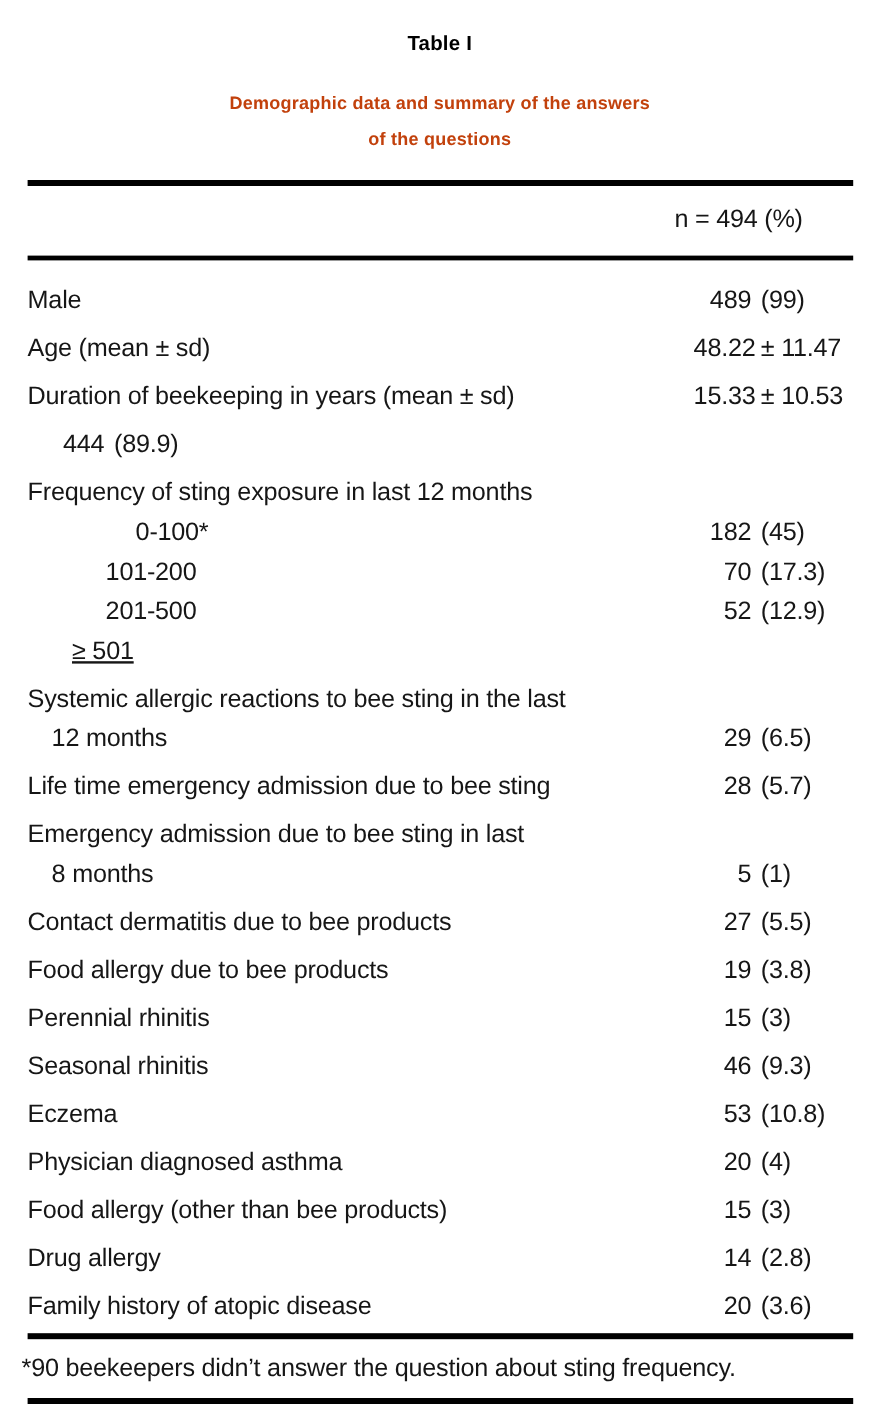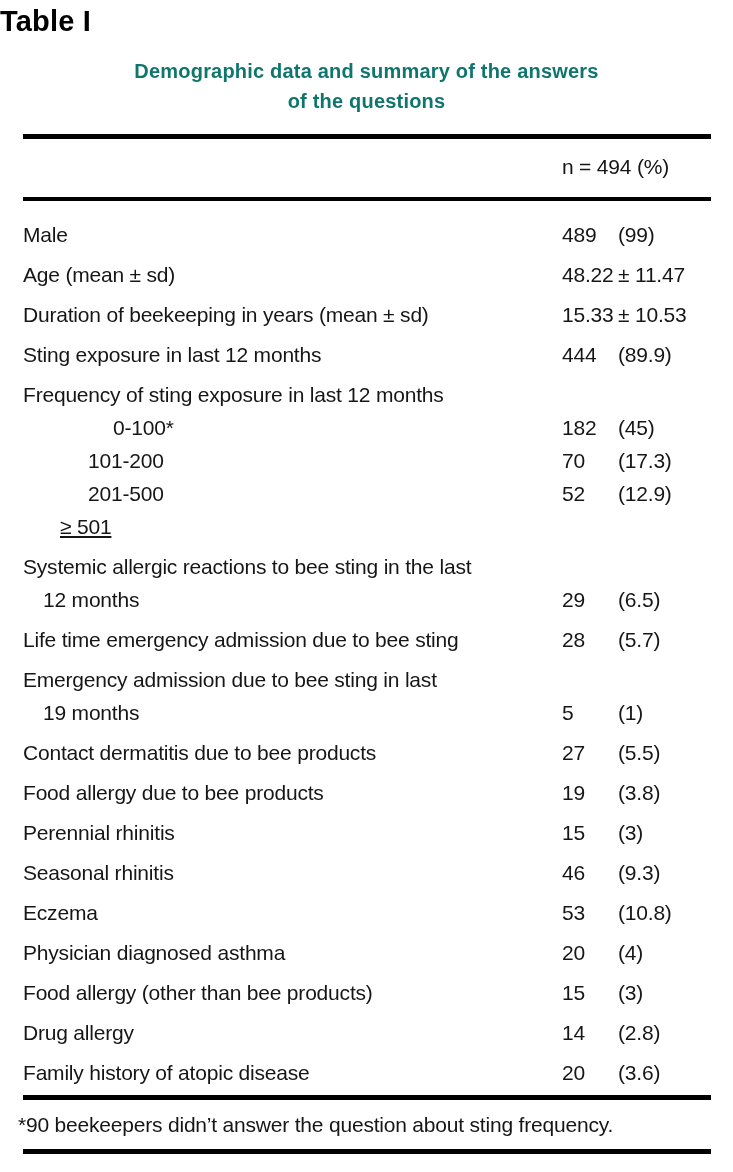--- a/index.html
+++ b/index.html
@@ -5,43 +5,43 @@
   html,body{margin:0;padding:0;background:#fff;}
   .page{
     position:relative;
     width:733px;height:1172px;
     background:#ffffff;
     font-family:"Liberation Sans",sans-serif;
     color:#161616;
     overflow:hidden;
   }
   .title{
-    text-align:left;font-weight:bold;font-size:29px;line-height:26px;
-    padding-top:8px;color:#000;letter-spacing:.2px;
+    text-align:center;font-weight:bold;font-size:17px;line-height:26px;
+    padding-top:24px;color:#000;letter-spacing:.2px;
   }
   .subtitle{
-    text-align:center;font-weight:bold;font-size:20px;line-height:30px;
-    margin-top:22px;white-space:pre-line;color:#0f766e;letter-spacing:.2px;
+    text-align:center;font-weight:bold;font-size:15px;line-height:30px;
+    margin-top:22px;white-space:pre-line;color:#c2410c;letter-spacing:.2px;
   }
   .tablewrap{margin:18px 22px 0 23px;}
   .rule{height:5px;background:#000;border:0;}
   .rule.mid{height:4px;}
   .head-row{display:flex;padding:11px 0 14px 0;align-items:center;}
   .head-spacer{flex:1;}
   .head-value{width:149px;font-size:21px;line-height:33px;letter-spacing:-.2px;}
   .tbody{padding-top:10px;}
   .row{display:flex;align-items:flex-end;font-size:21px;line-height:33px;margin-top:7px;letter-spacing:-.2px;}
   .row.sub{margin-top:0;}
   .label{flex:1;white-space:pre-line;padding-left:20px;text-indent:-20px;}
   .row.sub .label{text-indent:0;}
   .row.ind-a .label{padding-left:90px;}
   .row.ind-b .label{padding-left:65px;}
   .row.ind-c .label{padding-left:37px;text-decoration:underline;}
   .value{width:149px;display:flex;align-items:flex-end;}
-  .num{width:48px;text-align:left;white-space:nowrap;}
+  .num{width:48px;text-align:right;white-space:nowrap;margin-left:16px;}
   .pct{margin-left:8px;white-space:nowrap;}
   .rule.above-foot{margin-top:6px;}
   .footnote{font-size:21px;line-height:33px;margin-top:8px;margin-left:-5px;letter-spacing:-.2px;}
   .rule.bottom{margin-top:8px;}
 </style>
 </head>
 <body>
 
 <div class="page">
 
@@ -79,21 +79,20 @@
 
       <div class="row">
         <div class="label">Duration of beekeeping in years (mean ± sd)</div>
         <div class="value">
             <span class="num">15.33</span>
             <span class="pct">± 10.53</span>
           </div>
       </div>
 
       <div class="row">
-        <div class="label">Sting exposure in last 12 months</div>
         <div class="value">
             <span class="num">444</span>
             <span class="pct">(89.9)</span>
           </div>
       </div>
 
       <div class="row">
         <div class="label">Frequency of sting exposure in last 12 months</div>
         <div class="value">
             <span class="num"></span>
@@ -141,21 +140,21 @@
       <div class="row">
         <div class="label">Life time emergency admission due to bee sting</div>
         <div class="value">
             <span class="num">28</span>
             <span class="pct">(5.7)</span>
           </div>
       </div>
 
       <div class="row">
         <div class="label">Emergency admission due to bee sting in last
-19 months</div>
+8 months</div>
         <div class="value">
             <span class="num">5</span>
             <span class="pct">(1)</span>
           </div>
       </div>
 
       <div class="row">
         <div class="label">Contact dermatitis due to bee products</div>
         <div class="value">
             <span class="num">27</span>

